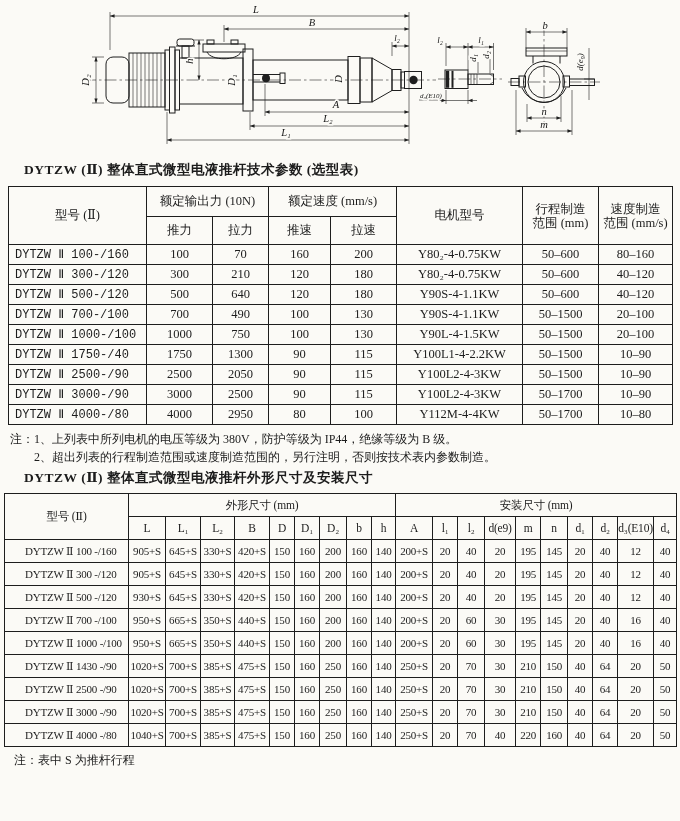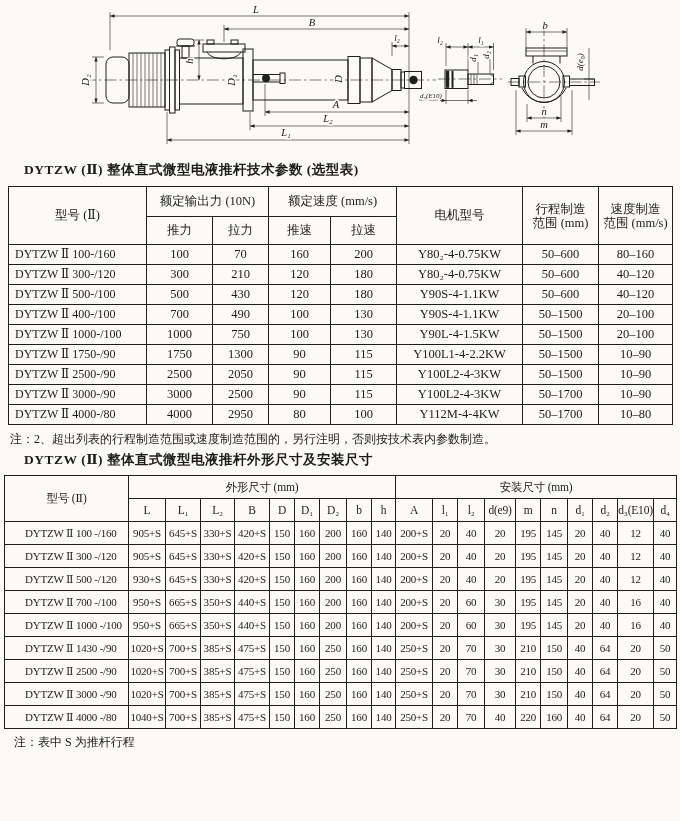--- a/index.html
+++ b/index.html
@@ -27,21 +27,21 @@
   }
   table{border-collapse:collapse;table-layout:fixed;background:transparent;}
   table, th, td{border:1px solid #1d1d1d;}
   table{border-width:1.6px;}
   th,td{padding:0;text-align:center;vertical-align:middle;overflow:hidden;white-space:nowrap;}
   th{font-weight:normal;}
   .t1{width:664px;margin:7px 0 0 8px;font-size:12.5px;}
   .t1 thead tr:first-child th{height:29px;}
   .t1 thead tr:last-child th{height:27px;}
   .t1 td{height:19px;}
-  .t1 td.model{text-align:left;padding-left:6px;font-size:12px;}
+  .t1 td.model{text-align:left;padding-left:6px;font-size:12px;font-family:Liberation Mono, monospace;}
   .t1 .two-line span{display:block;line-height:14px;}
   .t2{width:672px;margin:6px 0 0 4px;font-size:11px;}
   .t2 th{height:22px;font-size:11.5px;letter-spacing:-0.2px;}
   .t2 td{height:22px;letter-spacing:-0.2px;}
   .t2 td.model{text-align:left;padding-left:20px;font-size:11px;}
   .notes{position:relative;margin-top:5px;padding-left:34px;padding-right:6px;
     font-size:12px;line-height:18px;}
   .notes .np{position:absolute;left:10px;top:0;}
   .note-item{padding-left:22px;text-indent:-22px;}
   .note2{margin-top:5px;padding-left:14px;font-size:12px;}
@@ -260,51 +260,51 @@
           <td class="model">DYTZW Ⅱ 300-/120</td>
           <td>300</td>
           <td>210</td>
           <td>120</td>
           <td>180</td>
           <td>Y80₂-4-0.75KW</td>
           <td>50–600</td>
           <td>40–120</td>
         </tr>
         <tr>
-          <td class="model">DYTZW Ⅱ 500-/100</td>
+          <td class="model">DYTZW Ⅱ 500-/120</td>
           <td>500</td>
-          <td>430</td>
+          <td>640</td>
           <td>120</td>
           <td>180</td>
           <td>Y90S-4-1.1KW</td>
           <td>50–600</td>
           <td>40–120</td>
         </tr>
         <tr>
-          <td class="model">DYTZW Ⅱ 400-/100</td>
+          <td class="model">DYTZW Ⅱ 700-/100</td>
           <td>700</td>
           <td>490</td>
           <td>100</td>
           <td>130</td>
           <td>Y90S-4-1.1KW</td>
           <td>50–1500</td>
           <td>20–100</td>
         </tr>
         <tr>
           <td class="model">DYTZW Ⅱ 1000-/100</td>
           <td>1000</td>
           <td>750</td>
           <td>100</td>
           <td>130</td>
           <td>Y90L-4-1.5KW</td>
           <td>50–1500</td>
           <td>20–100</td>
         </tr>
         <tr>
-          <td class="model">DYTZW Ⅱ 1750-/90</td>
+          <td class="model">DYTZW Ⅱ 1750-/40</td>
           <td>1750</td>
           <td>1300</td>
           <td>90</td>
           <td>115</td>
           <td>Y100L1-4-2.2KW</td>
           <td>50–1500</td>
           <td>10–90</td>
         </tr>
         <tr>
           <td class="model">DYTZW Ⅱ 2500-/90</td>
@@ -335,20 +335,21 @@
           <td>Y112M-4-4KW</td>
           <td>50–1700</td>
           <td>10–80</td>
         </tr>
       </tbody>
   </table>
 
   <div class="notes">
     <span class="np">注：</span>
     <div>
+        <div class="note-item">1、上列表中所列电机的电压等级为 380V，防护等级为 IP44，绝缘等级为 B 级。</div>
         <div class="note-item">2、超出列表的行程制造范围或速度制造范围的，另行注明，否则按技术表内参数制造。</div>
       </div>
   </div>
 
   <div class="sec-title">DYTZW (Ⅱ) 整体直式微型电液推杆外形尺寸及安装尺寸</div>
 
   <table class="t2">
     <colgroup>
       <col style="width:124px">
         <col style="width:37px">

